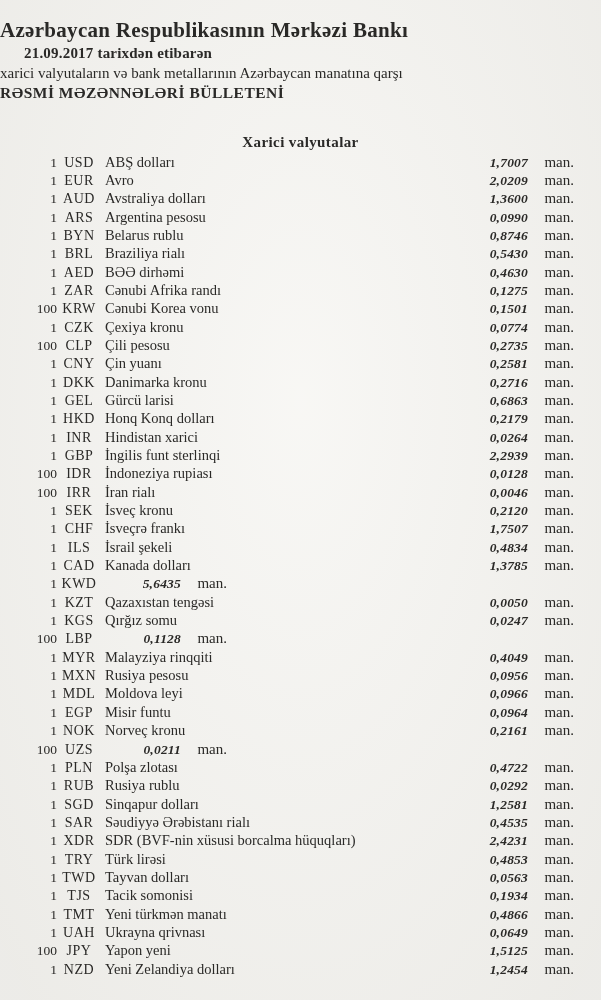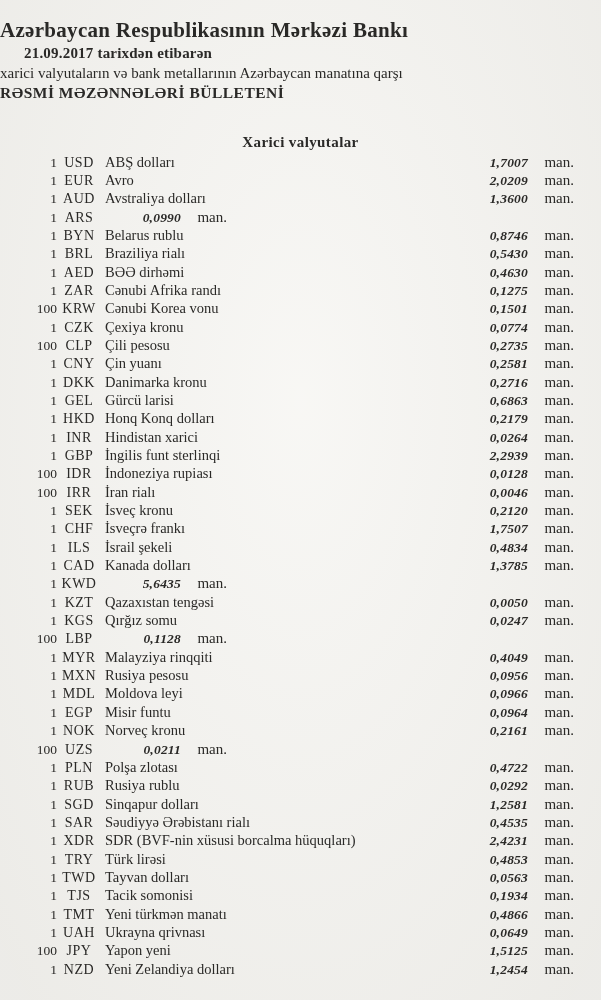--- a/index.html
+++ b/index.html
@@ -132,20 +132,21 @@
       <div class="row">
         <span class="qty">1</span>
         <span class="code">AUD</span>
         <span class="name">Avstraliya dolları</span>
         <span class="rate">1,3600</span>
         <span class="unit">man.</span>
       </div>
       <div class="row">
         <span class="qty">1</span>
         <span class="code">ARS</span>
+        <span class="name">Argentina pesosu</span>
         <span class="rate">0,0990</span>
         <span class="unit">man.</span>
       </div>
       <div class="row">
         <span class="qty">1</span>
         <span class="code">BYN</span>
         <span class="name">Belarus rublu</span>
         <span class="rate">0,8746</span>
         <span class="unit">man.</span>
       </div>

